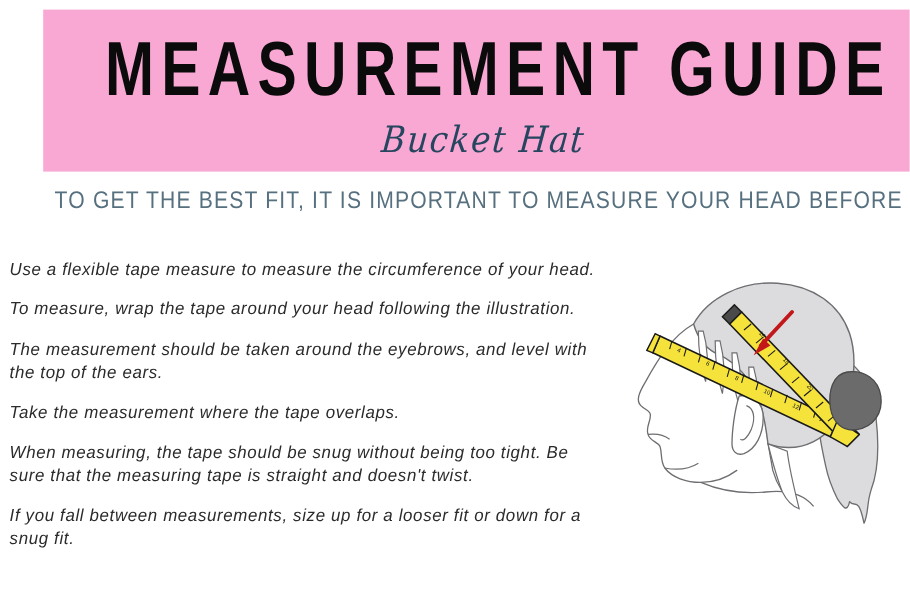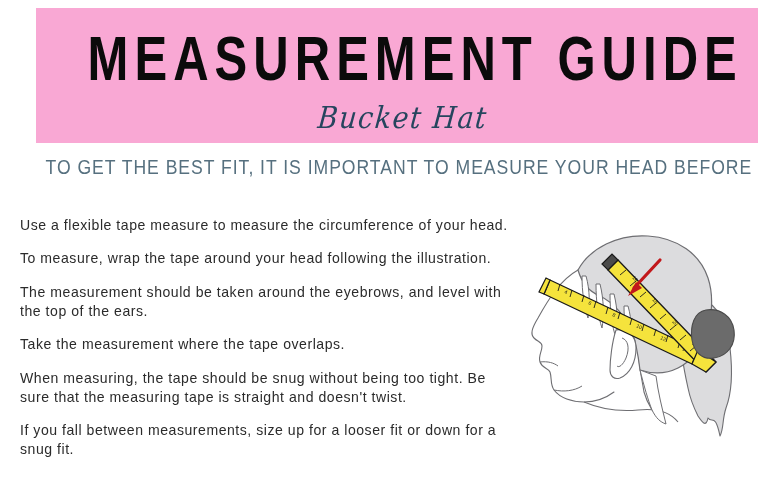--- a/index.html
+++ b/index.html
@@ -72,23 +72,24 @@
     letter-spacing: 1.1px;
     color: #56707f;
     transform: scaleX(0.88);
     transform-origin: center top;
     white-space: nowrap;
   }
 
   
   #instructions {
     position: absolute;
-    left: 20px;
+    left: 8px;
     top: 201px;
     width: 506px;
+    font-style: italic;
   }
   .instruction {
     font-family: "Liberation Sans Narrow", "Liberation Sans", sans-serif;
     font-size: 14.5px;
     line-height: 19px;
     letter-spacing: 0.55px;
     color: #2b2b2b;
     margin-bottom: 14px;
     transform: scaleX(0.97);
     transform-origin: left top;

